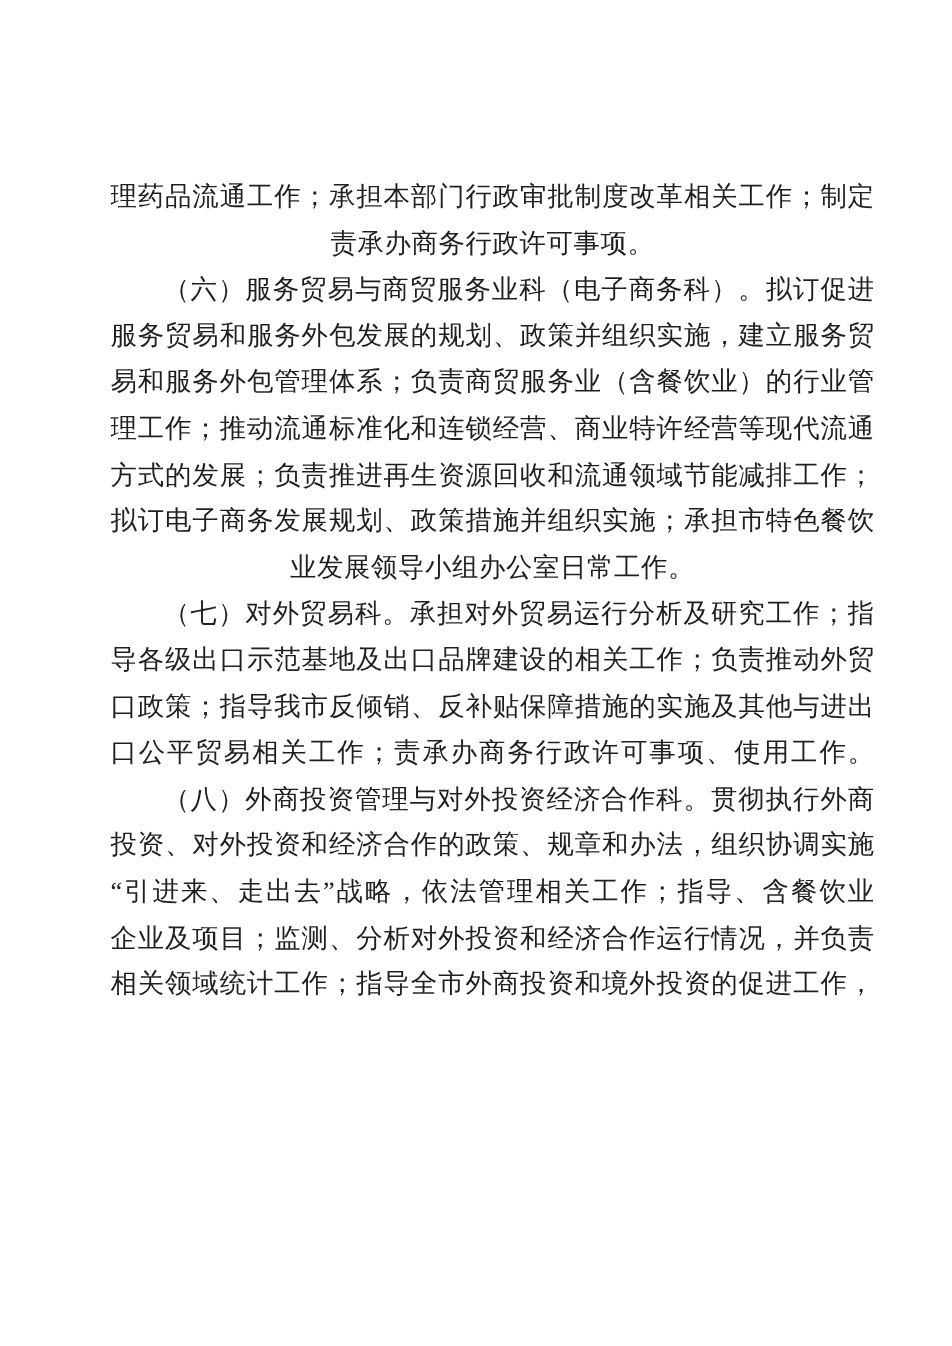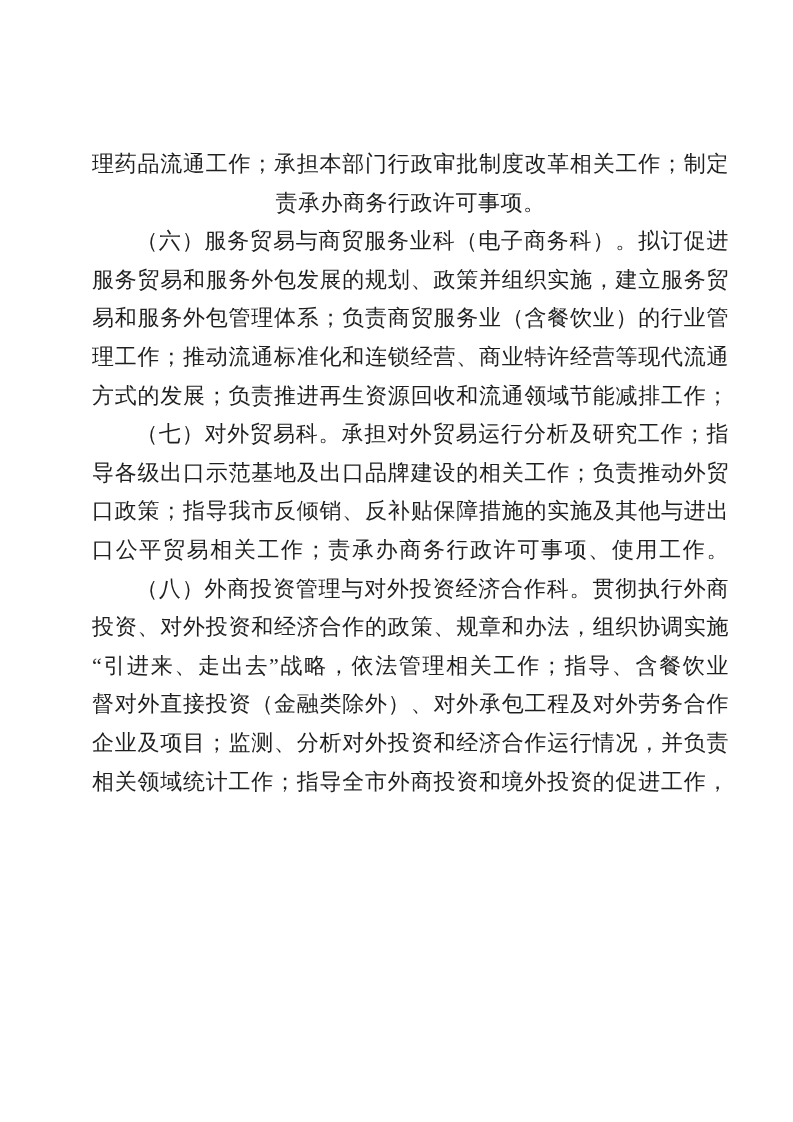--- a/index.html
+++ b/index.html
@@ -65,34 +65,35 @@
       <div class="ln just">理药品流通工作；承担本部门行政审批制度改革相关工作；制定</div>
       <div class="ln">责承办商务行政许可事项。</div>
     </div>
 
     <div class="para">
       <div class="ln ind just">（六）服务贸易与商贸服务业科（电子商务科）。拟订促进</div>
       <div class="ln just">服务贸易和服务外包发展的规划、政策并组织实施，建立服务贸</div>
       <div class="ln just">易和服务外包管理体系；负责商贸服务业（含餐饮业）的行业管</div>
       <div class="ln just">理工作；推动流通标准化和连锁经营、商业特许经营等现代流通</div>
       <div class="ln just">方式的发展；负责推进再生资源回收和流通领域节能减排工作；</div>
+      <div class="ln just">拟订电子商务发展规划、政策措施并组织实施；承担市特色餐饮</div>
+      <div class="ln">业发展领导小组办公室日常工作。</div>
     </div>
 
     <div class="para">
       <div class="ln ind just">（七）对外贸易科。承担对外贸易运行分析及研究工作；指</div>
       <div class="ln just">导各级出口示范基地及出口品牌建设的相关工作；负责推动外贸</div>
       <div class="ln just">口政策；指导我市反倾销、反补贴保障措施的实施及其他与进出</div>
       <div class="ln just">口公平贸易相关工作；责承办商务行政许可事项、使用工作。</div>
     </div>
 
     <div class="para">
       <div class="ln ind just">（八）外商投资管理与对外投资经济合作科。贯彻执行外商</div>
       <div class="ln just">投资、对外投资和经济合作的政策、规章和办法，组织协调实施</div>
       <div class="ln just">“引进来、走出去”战略，依法管理相关工作；指导、含餐饮业</div>
-      <div class="ln just">督对外直接投资（金融类除外）、对外承包工程及对外劳务合作</div>
       <div class="ln just">企业及项目；监测、分析对外投资和经济合作运行情况，并负责</div>
       <div class="ln just">相关领域统计工作；指导全市外商投资和境外投资的促进工作，</div>
     </div>
 
   </div>
 
   <div class="page-num">6</div>
 
 </div>
 

